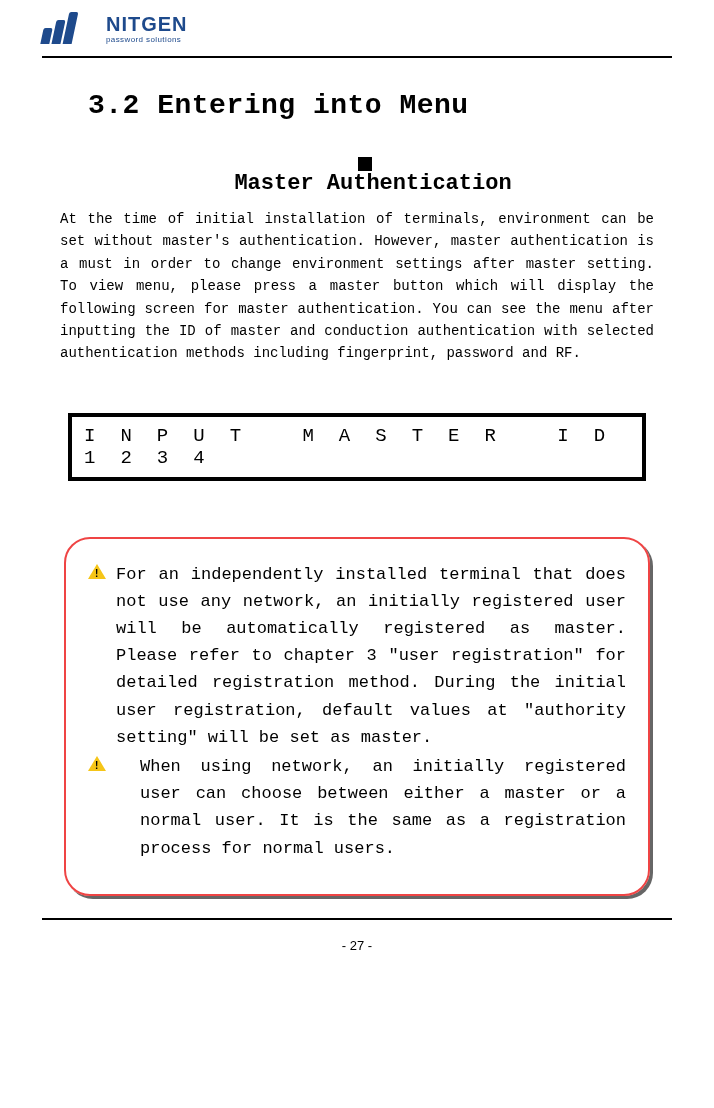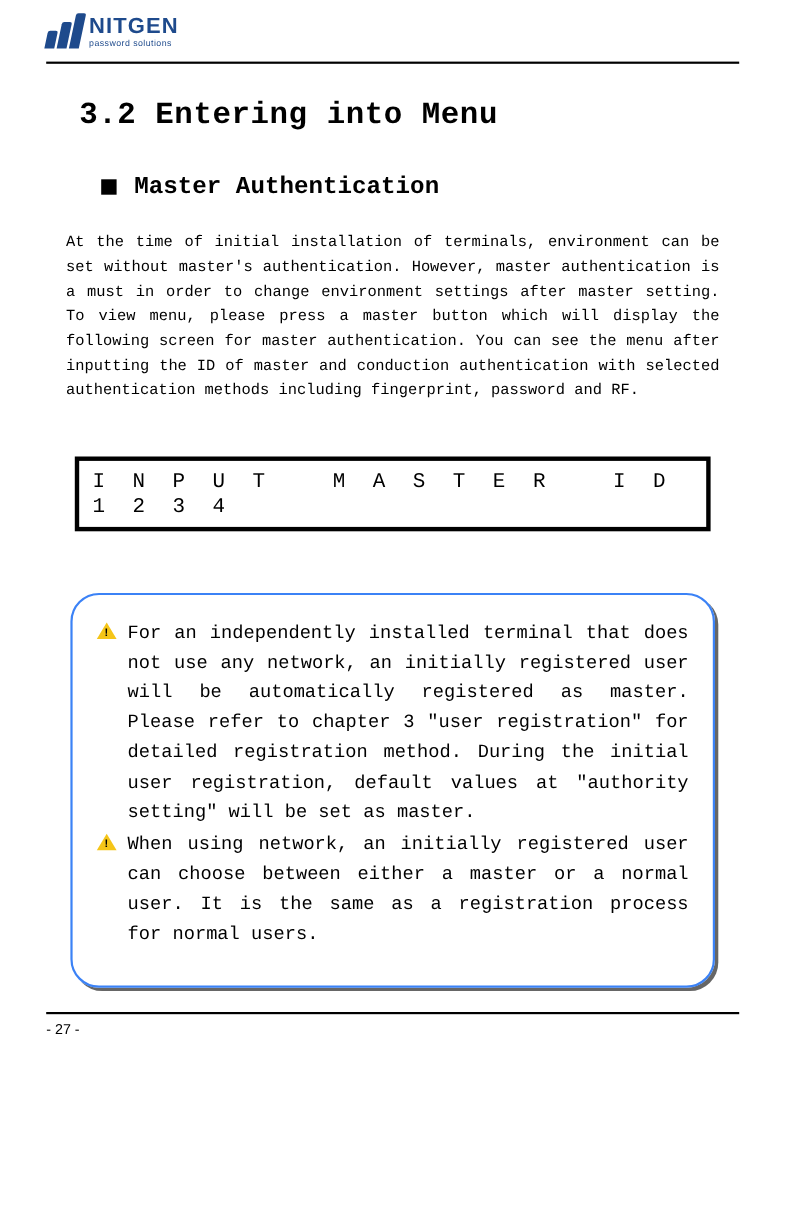--- a/index.html
+++ b/index.html
@@ -39,20 +39,21 @@
       border-radius: 2px 2px 0 0;
       transform: skewX(-12deg);
     }
     .bar1 { height: 16px; }
     .bar2 { height: 24px; }
     .bar3 { height: 32px; }
     .logo-text {
       display: flex;
       flex-direction: column;
       line-height: 1;
+      margin-left: 25px;
     }
     .logo-brand {
       font-size: 20px;
       font-weight: bold;
       color: #1e4a8c;
       letter-spacing: 1px;
     }
     .logo-tag {
       font-size: 8px;
       color: #1e4a8c;
@@ -66,27 +67,28 @@
     }
     .content {
       padding: 32px 18px 0 18px;
     }
     .section-title {
       font-size: 28px;
       font-weight: bold;
       font-family: "Courier New", monospace;
       letter-spacing: 0.5px;
       margin-bottom: 36px;
-      margin-left: 12px;
+      margin-left: 28px;
     }
     .subsection {
       display: flex;
       align-items: center;
-      margin-bottom: 28px;
+      margin-bottom: 12px;
       margin-left: 32px;
+      flex-direction: column;
     }
     .square-bullet {
       width: 14px;
       height: 14px;
       background: #000;
       margin-right: 16px;
       flex-shrink: 0;
     }
     .subsection-title {
       font-size: 22px;
@@ -110,37 +112,38 @@
       font-family: "Courier New", monospace;
       font-size: 19px;
       font-weight: normal;
       letter-spacing: 0;
     }
     .display-cell {
       flex: 1;
       text-align: left;
     }
     .notice-box {
-      border: 2px solid #3b82f6;
+      border: 2px solid #ef4444;
       border-radius: 26px;
       padding: 22px 22px 32px 22px;
       margin: 0 4px;
       box-shadow: 3px 3px 0 #666;
       position: relative;
     }
     .notice-item {
       display: flex;
       align-items: flex-start;
       font-family: "Courier New", monospace;
       font-size: 17px;
       line-height: 1.6;
       text-align: justify;
     }
     .notice-item + .notice-item {
       margin-top: 2px;
+      gap: 24px;
     }
     .warn-icon {
       flex-shrink: 0;
       margin-right: 10px;
       margin-top: 3px;
     }
     .warn-triangle {
       width: 0;
       height: 0;
       border-left: 9px solid transparent;
@@ -160,23 +163,23 @@
     }
     .notice-text {
       flex: 1;
     }
     .divider-bottom {
       height: 2px;
       background: #000;
       margin-top: 22px;
     }
     .page-number {
-      text-align: left;
+      text-align: center;
       font-size: 13px;
-      margin-top: 6px;
+      margin-top: 18px;
       font-family: Arial, sans-serif;
     }
   </style>
 </head>
 <body>
 
 <div class="page">
 
   <div class="header">
     <div class="logo-wrap">

